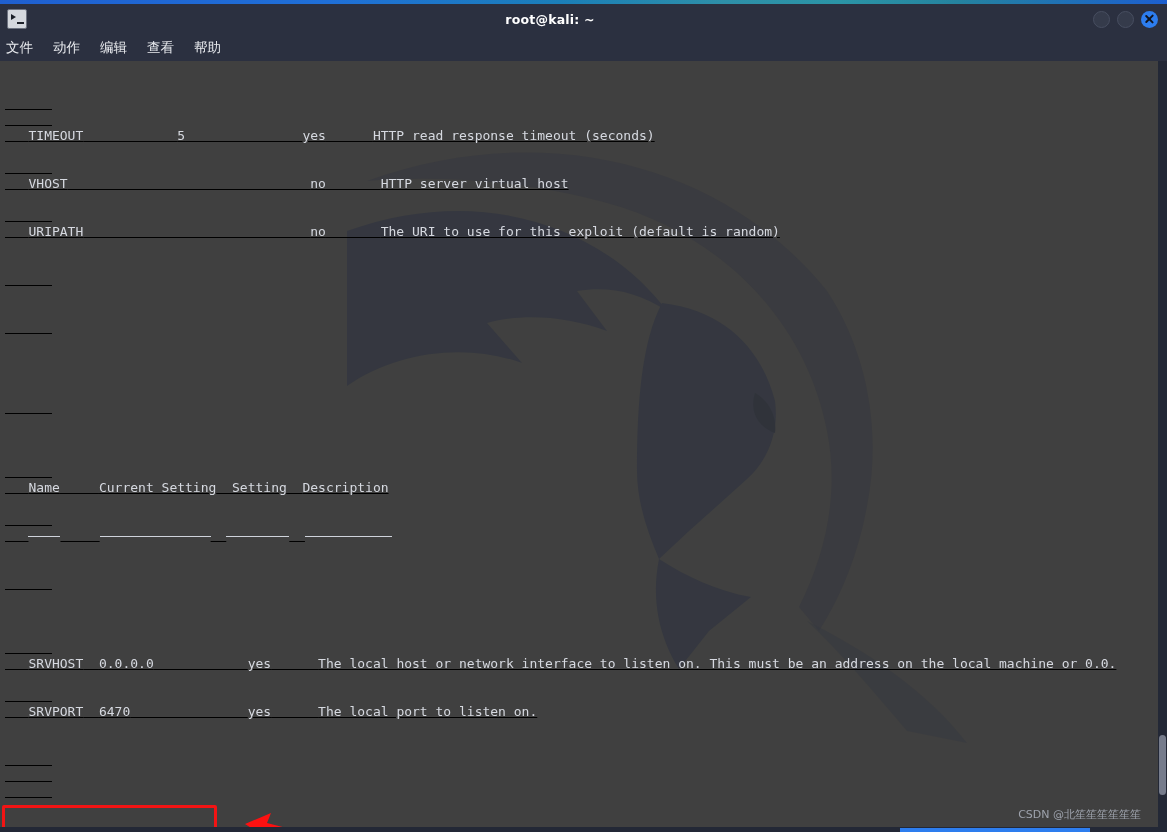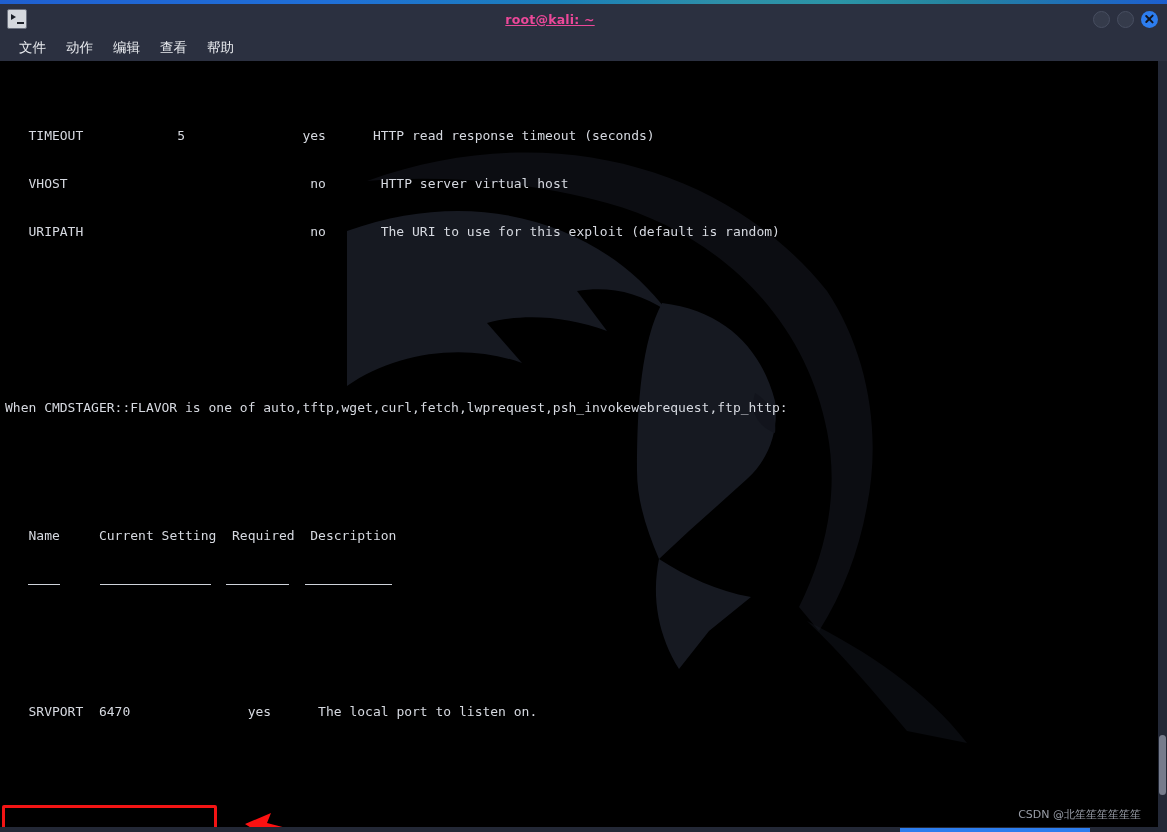--- a/index.html
+++ b/index.html
@@ -50,27 +50,26 @@
   }
   .win-icon::after {
     content: "";
     position: absolute; left: 9px; top: 12px;
     width: 7px; height: 2px;
     background: #1c1f28;
   }
   .title-text {
     flex: 1 1 auto;
     text-align: center;
-    color: #ec4899;
+    color: #ffffff;
     font-family: "DejaVu Sans", sans-serif;
     font-size: 12.5px;
     font-weight: bold;
     letter-spacing: .2px;
     margin-left: -20px;
-    text-decoration: underline;
   }
   .win-buttons { display: flex; align-items: center; gap: 7px; margin-right: 9px; flex: 0 0 auto; }
   .wbtn { width: 17px; height: 17px; border-radius: 50%; background: #353b4b; border: 1px solid #474e60; }
   .wbtn.close {
     background: #2d7dee; border: none;
     position: relative;
   }
   .wbtn.close::before, .wbtn.close::after {
     content: ""; position: absolute;
     left: 3.2px; top: 7.6px;
@@ -79,37 +78,38 @@
   }
   .wbtn.close::before { transform: rotate(45deg); }
   .wbtn.close::after  { transform: rotate(-45deg); }
 
   
   .menubar {
     position: absolute; top: 34px; left: 0;
     width: 1167px; height: 27px;
     background: #2b3040;
     display: flex; align-items: center;
-    padding-left: 19px;
+    padding-left: 6px;
   }
   .menu-item {
     color: #e8eaee;
     font-family: "DejaVu Sans", sans-serif;
     font-size: 13.5px;
     margin-right: 20px;
     cursor: default;
   }
 
   
   .terminal {
     position: absolute;
     top: 61px; left: 0;
     width: 1167px; height: 771px;
-    background: #000000;
+    background: #404040;
     overflow: hidden;
+    text-decoration: underline;
   }
   .dragon {
     position: absolute;
     right: -40px; top: -130px;
     width: 900px; height: 900px;
     opacity: .52;
     pointer-events: none;
   }
   .term-scroll {
     position: relative;
@@ -226,29 +226,29 @@
     <div class="term-scroll">
 
       
       <div class="line">   <span>TIMEOUT</span>            <span>5</span>               <span>yes</span>      <span>HTTP read response timeout (seconds)</span></div>
       <div class="line">   <span>VHOST</span>                               <span>no</span>       <span>HTTP server virtual host</span></div>
       <div class="line">   <span>URIPATH</span>                             <span>no</span>       <span>The URI to use for this exploit (default is random)</span></div>
 
       <div class="blank"></div>
       <div class="blank"></div>
 
-      <div class="line">When CMDSTAGER::FLAVOR is one of auto,tftp,wget,curl,fetch,lwprequest,psh_invokewebrequest,ftp_http:</div>
 
       <div class="blank"></div>
 
-      <div class="line">   <span>Name</span>     <span>Current Setting</span>  <span>Required</span>  <span>Description</span></div>
+      <div class="line">   <span>Name</span>     <span>Current Setting</span>  <span>Setting</span>  <span>Description</span></div>
       <div class="line">   <span class="hdr-rule" style="width:32px"></span>     <span class="hdr-rule" style="width:111px"></span>  <span class="hdr-rule" style="width:63px"></span>  <span class="hdr-rule" style="width:87px"></span></div>
 
       <div class="blank"></div>
 
+      <div class="line">   <span>SRVHOST</span>  <span>0.0.0.0</span>            <span>yes</span>      <span>The local host or network interface to listen on. This must be an address on the local machine or 0.0.</span></div>
       <div class="line">   <span>SRVPORT</span>  <span>6470</span>               <span>yes</span>      <span>The local port to listen on.</span></div>
 
       
       
       
 
       
 
       
 

